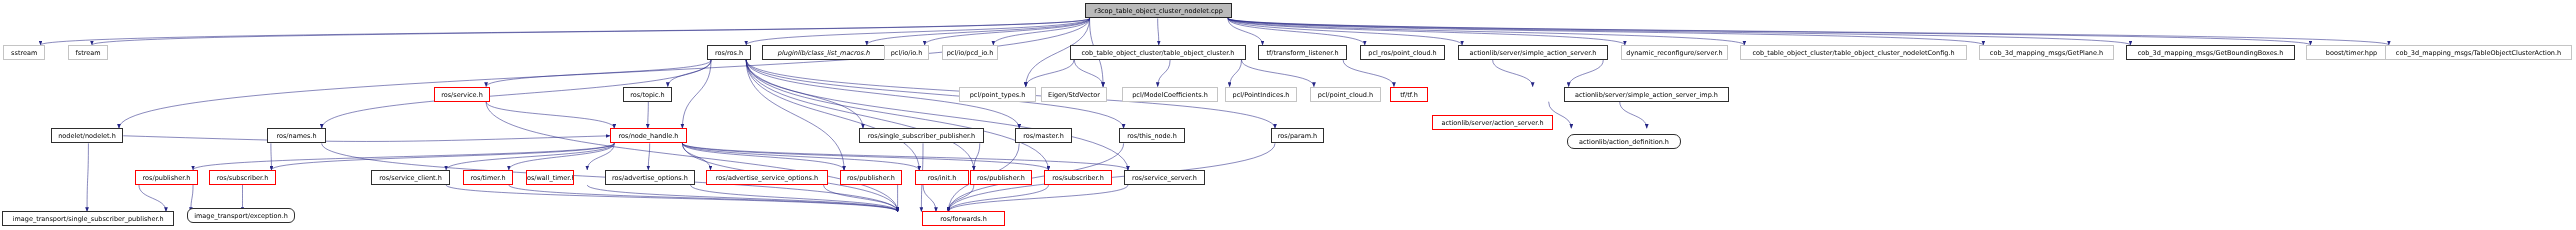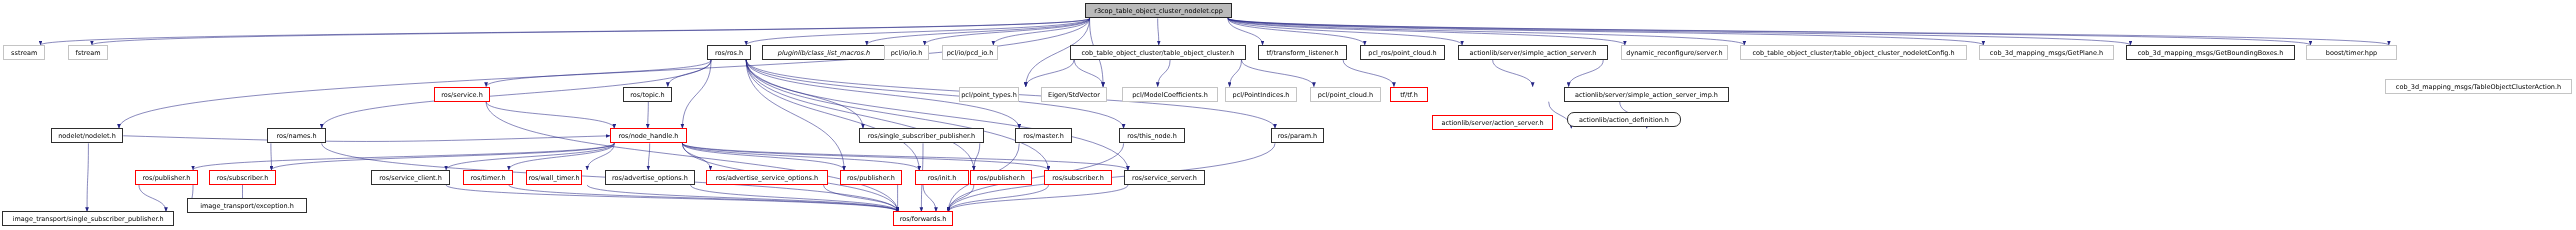--- a/index.html
+++ b/index.html
@@ -118,49 +118,49 @@
       <div class="node leaf" style="left: 942px; top: 45px; width: 56px;">pcl/io/pcd_io.h</div>
       <div class="node normal" style="left: 1070px; top: 45px; width: 176px;">cob_table_object_cluster/table_object_cluster.h</div>
       <div class="node normal" style="left: 1258px; top: 45px; width: 89px;">tf/transform_listener.h</div>
       <div class="node normal" style="left: 1360px; top: 45px; width: 85px;">pcl_ros/point_cloud.h</div>
       <div class="node normal" style="left: 1458px; top: 45px; width: 150px;">actionlib/server/simple_action_server.h</div>
       <div class="node leaf" style="left: 1621px; top: 45px; width: 107px;">dynamic_reconfigure/server.h</div>
       <div class="node leaf" style="left: 1740px; top: 45px; width: 227px;">cob_table_object_cluster/table_object_cluster_nodeletConfig.h</div>
       <div class="node leaf" style="left: 1979px; top: 45px; width: 135px;">cob_3d_mapping_msgs/GetPlane.h</div>
       <div class="node normal" style="left: 2126px; top: 45px; width: 169px;">cob_3d_mapping_msgs/GetBoundingBoxes.h</div>
       <div class="node leaf" style="left: 2306px; top: 45px; width: 91px;">boost/timer.hpp</div>
-      <div class="node leaf" style="left: 2385px; top: 45px; width: 187px; margin-top: 34px;">cob_3d_mapping_msgs/TableObjectClusterAction.h</div>
+      <div class="node leaf" style="left: 2385px; top: 45px; width: 187px;">cob_3d_mapping_msgs/TableObjectClusterAction.h</div>
       <div class="node trunc" style="left: 434px; top: 87px; width: 56px;">ros/service.h</div>
       <div class="node normal" style="left: 623px; top: 87px; width: 49px;">ros/topic.h</div>
-      <div class="node leaf" style="left: 959px; top: 87px; width: 60px;">pcl/point_types.h</div>
+      <div class="node leaf" style="left: 959px; top: 87px; width: 77px;">pcl/point_types.h</div>
       <div class="node leaf" style="left: 1041px; top: 87px; width: 66px;">Eigen/StdVector</div>
       <div class="node leaf" style="left: 1122px; top: 87px; width: 96px;">pcl/ModelCoefficients.h</div>
       <div class="node leaf" style="left: 1225px; top: 87px; width: 72px;">pcl/PointIndices.h</div>
       <div class="node leaf" style="left: 1310px; top: 87px; width: 71px;">pcl/point_cloud.h</div>
       <div class="node trunc" style="left: 1390px; top: 87px; width: 30px;">tf/tf.h</div>
       <div class="node trunc" style="left: 1432px; top: 87px; width: 121px; margin-top: 28px;">actionlib/server/action_server.h</div>
       <div class="node normal" style="left: 1564px; top: 87px; width: 165px;">actionlib/server/simple_action_server_imp.h</div>
       <div class="node normal" style="left: 51px; top: 128px; width: 72px;">nodelet/nodelet.h</div>
       <div class="node normal" style="left: 267px; top: 128px; width: 59px;">ros/names.h</div>
       <div class="node trunc" style="left: 610px; top: 128px; width: 77px;">ros/node_handle.h</div>
       <div class="node normal" style="left: 859px; top: 128px; width: 125px;">ros/single_subscriber_publisher.h</div>
       <div class="node normal" style="left: 1015px; top: 128px; width: 57px; text-align: center;">ros/master.h</div>
       <div class="node normal" style="left: 1119px; top: 128px; width: 66px;">ros/this_node.h</div>
       <div class="node normal" style="left: 1271px; top: 128px; width: 53px;">ros/param.h</div>
-      <div class="node normal" style="left: 1567px; top: 112px; width: 114px; border-radius: 7px;">actionlib/action_definition.h</div>
+      <div class="node normal" style="left: 1567px; top: 134px; width: 114px; border-radius: 7px;">actionlib/action_definition.h</div>
       <div class="node trunc" style="left: 135px; top: 170px; width: 63px;">ros/publisher.h</div>
       <div class="node trunc" style="left: 209px; top: 170px; width: 67px;">ros/subscriber.h</div>
       <div class="node normal" style="left: 371px; top: 170px; width: 79px;">ros/service_client.h</div>
       <div class="node trunc" style="left: 463px; top: 170px; width: 50px;">ros/timer.h</div>
-      <div class="node trunc" style="left: 526px; top: 170px; width: 56px; text-align: center;">ros/wall_timer.h</div>
+      <div class="node trunc" style="left: 526px; top: 170px; width: 48px; text-align: center;">ros/wall_timer.h</div>
       <div class="node normal" style="left: 605px; top: 170px; width: 90px;">ros/advertise_options.h</div>
       <div class="node trunc" style="left: 706px; top: 170px; width: 122px;">ros/advertise_service_options.h</div>
       <div class="node trunc" style="left: 840px; top: 170px; width: 62px;">ros/publisher.h</div>
       <div class="node trunc" style="left: 915px; top: 170px; width: 54px;">ros/init.h</div>
       <div class="node trunc" style="left: 970px; top: 170px; width: 62px;">ros/publisher.h</div>
       <div class="node trunc" style="left: 1044px; top: 170px; width: 68px;">ros/subscriber.h</div>
       <div class="node normal" style="left: 1124px; top: 170px; width: 81px;">ros/service_server.h</div>
       <div class="node normal" style="left: 2.2px; top: 211px; width: 172px;">image_transport/single_subscriber_publisher.h</div>
-      <div class="node normal" style="left: 187px; top: 198px; width: 120px;">image_transport/exception.h</div>
-      <div class="node trunc" style="left: 893px; top: 211px; width: 60px;">ros/forwards.h</div>
+      <div class="node normal" style="left: 187px; top: 208px; width: 108px; border-radius: 6px;">image_transport/exception.h</div>
+      <div class="node trunc" style="left: 922px; top: 211px; width: 83px;">ros/forwards.h</div>
     </div>
 </div>
 
 
 </body></html>

